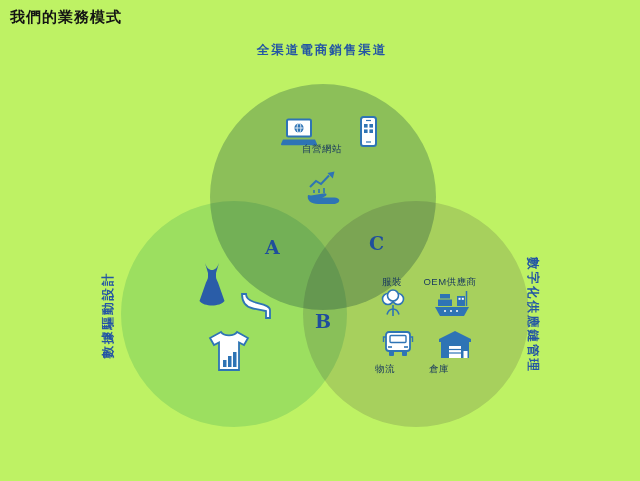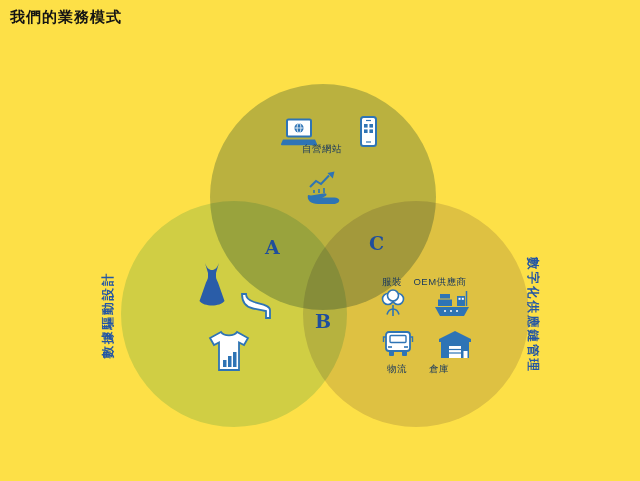--- a/index.html
+++ b/index.html
@@ -1,17 +1,17 @@
 <!DOCTYPE html>
 <html><head>
 <meta charset="utf-8">
 <style>
   html,body{margin:0;padding:0;background:#ffffff;}
   body{font-family:"Liberation Sans",sans-serif;}
-  #canvas{position:relative;width:640px;height:481px;background:#fde047;overflow:hidden;}
+  #canvas{position:relative;width:640px;height:481px;background:#bef264;overflow:hidden;}
 
   .page-title{position:absolute;left:10px;top:8px;font-size:15px;font-weight:bold;color:#141414;letter-spacing:1px;}
 
   .circle{position:absolute;width:226px;height:226px;border-radius:50%;mix-blend-mode:multiply;}
   .circle-top{left:210px;top:84px;background:#bccae3;}
   .circle-left{left:121px;top:201px;background:#d2ebf5;}
   .circle-right{left:303px;top:201px;background:#e0dcec;}
 
   .circle-label{position:absolute;color:#2456a4;font-weight:bold;font-size:12.5px;letter-spacing:2px;text-align:center;}
   .label-top{left:242px;top:42px;width:160px;}
@@ -29,20 +29,21 @@
 <body>
 
 <div id="canvas">
 
   <div class="page-title">我們的業務模式</div>
 
   <div class="circle circle-top"></div>
   <div class="circle circle-left"></div>
   <div class="circle circle-right"></div>
 
+  <div class="circle-label label-top">全渠道電商銷售渠道</div>
   <div class="circle-label label-left">數據驅動設計</div>
   <div class="circle-label label-right">數字化供應鏈管理</div>
 
 
   <div class="icon" style="left:280px;top:118px;">
     <svg width="38" height="30" viewBox="0 0 38 30">
       <rect x="7" y="1.5" width="24" height="17" rx="1.5" fill="#ffffff" stroke="#2e74b5" stroke-width="2"></rect>
       <circle cx="19" cy="10" r="4.6" fill="#2e74b5"></circle>
       <ellipse cx="19" cy="10" rx="2" ry="4.6" fill="none" stroke="#ffffff" stroke-width="0.8"></ellipse>
       <line x1="14.4" y1="10" x2="23.6" y2="10" stroke="#ffffff" stroke-width="0.8"></line>
@@ -103,21 +104,21 @@
   <div class="item-label" style="left:372px;top:276px;width:40px;text-align:center;">服裝</div>
   <div class="icon" style="left:378px;top:289px;">
     <svg width="30" height="30" viewBox="0 0 30 30">
       <circle cx="10" cy="10" r="5.5" fill="#ffffff" stroke="#2e74b5" stroke-width="1.6"></circle>
       <circle cx="20" cy="10" r="5.5" fill="#ffffff" stroke="#2e74b5" stroke-width="1.6"></circle>
       <circle cx="15" cy="6.5" r="5.5" fill="#ffffff" stroke="#2e74b5" stroke-width="1.6"></circle>
       <path d="M15 16 L15 27 M15 20 C12 20 10 22 9 25.5 M15 20 C18 20 20 22 21 25.5" fill="none" stroke="#2e74b5" stroke-width="1.6"></path>
     </svg>
   </div>
 
-  <div class="item-label" style="left:405px;top:276px;width:70px;">OEM供應商</div>
+  <div class="item-label" style="left:415px;top:276px;width:70px;">OEM供應商</div>
   <div class="icon" style="left:434px;top:290px;">
     <svg width="36" height="28" viewBox="0 0 36 28">
       <line x1="32.5" y1="1" x2="32.5" y2="16" stroke="#2e74b5" stroke-width="1.5"></line>
       <rect x="6" y="4" width="10" height="4.5" fill="#2e74b5"></rect>
       <rect x="4" y="9.5" width="14" height="6.5" fill="#2e74b5"></rect>
       <rect x="23" y="6" width="8" height="10" fill="#2e74b5"></rect>
       <rect x="24.5" y="7.8" width="2" height="2" fill="#ffffff"></rect>
       <rect x="27.8" y="7.8" width="2" height="2" fill="#ffffff"></rect>
       <path d="M1 17 L35 17 L30 26 L6 26 Z" fill="#2e74b5"></path>
       <circle cx="11" cy="21" r="1" fill="#ffffff"></circle>
@@ -131,21 +132,21 @@
       <path d="M4 7 L1.5 7 L1.5 12" fill="none" stroke="#2e74b5" stroke-width="1.4"></path>
       <path d="M28 7 L30.5 7 L30.5 12" fill="none" stroke="#2e74b5" stroke-width="1.4"></path>
       <rect x="4" y="2" width="24" height="19" rx="3" fill="#ffffff" stroke="#2e74b5" stroke-width="1.8"></rect>
       <rect x="8" y="5.5" width="16" height="7" rx="1" fill="#ffffff" stroke="#2e74b5" stroke-width="1.4"></rect>
       <line x1="6" y1="17" x2="10" y2="17" stroke="#2e74b5" stroke-width="1.6"></line>
       <line x1="22" y1="17" x2="26" y2="17" stroke="#2e74b5" stroke-width="1.6"></line>
       <rect x="7" y="21" width="5" height="5" rx="1" fill="#2e74b5"></rect>
       <rect x="20" y="21" width="5" height="5" rx="1" fill="#2e74b5"></rect>
     </svg>
   </div>
-  <div class="item-label" style="left:377px;top:363px;width:40px;">物流</div>
+  <div class="item-label" style="left:365px;top:363px;width:40px;">物流</div>
 
   <div class="icon" style="left:438px;top:330px;">
     <svg width="34" height="28" viewBox="0 0 34 28">
       <path d="M1 9 L17 1 L33 9 L33 12 L1 12 Z" fill="#2e74b5"></path>
       <rect x="3" y="12" width="28" height="16" fill="#2e74b5"></rect>
       <rect x="11" y="16" width="12" height="12" fill="#ffffff"></rect>
       <line x1="11" y1="19.5" x2="23" y2="19.5" stroke="#2e74b5" stroke-width="1.2"></line>
       <line x1="11" y1="23" x2="23" y2="23" stroke="#2e74b5" stroke-width="1.2"></line>
       <rect x="25.5" y="21" width="4" height="7" fill="#ffffff"></rect>
     </svg>

